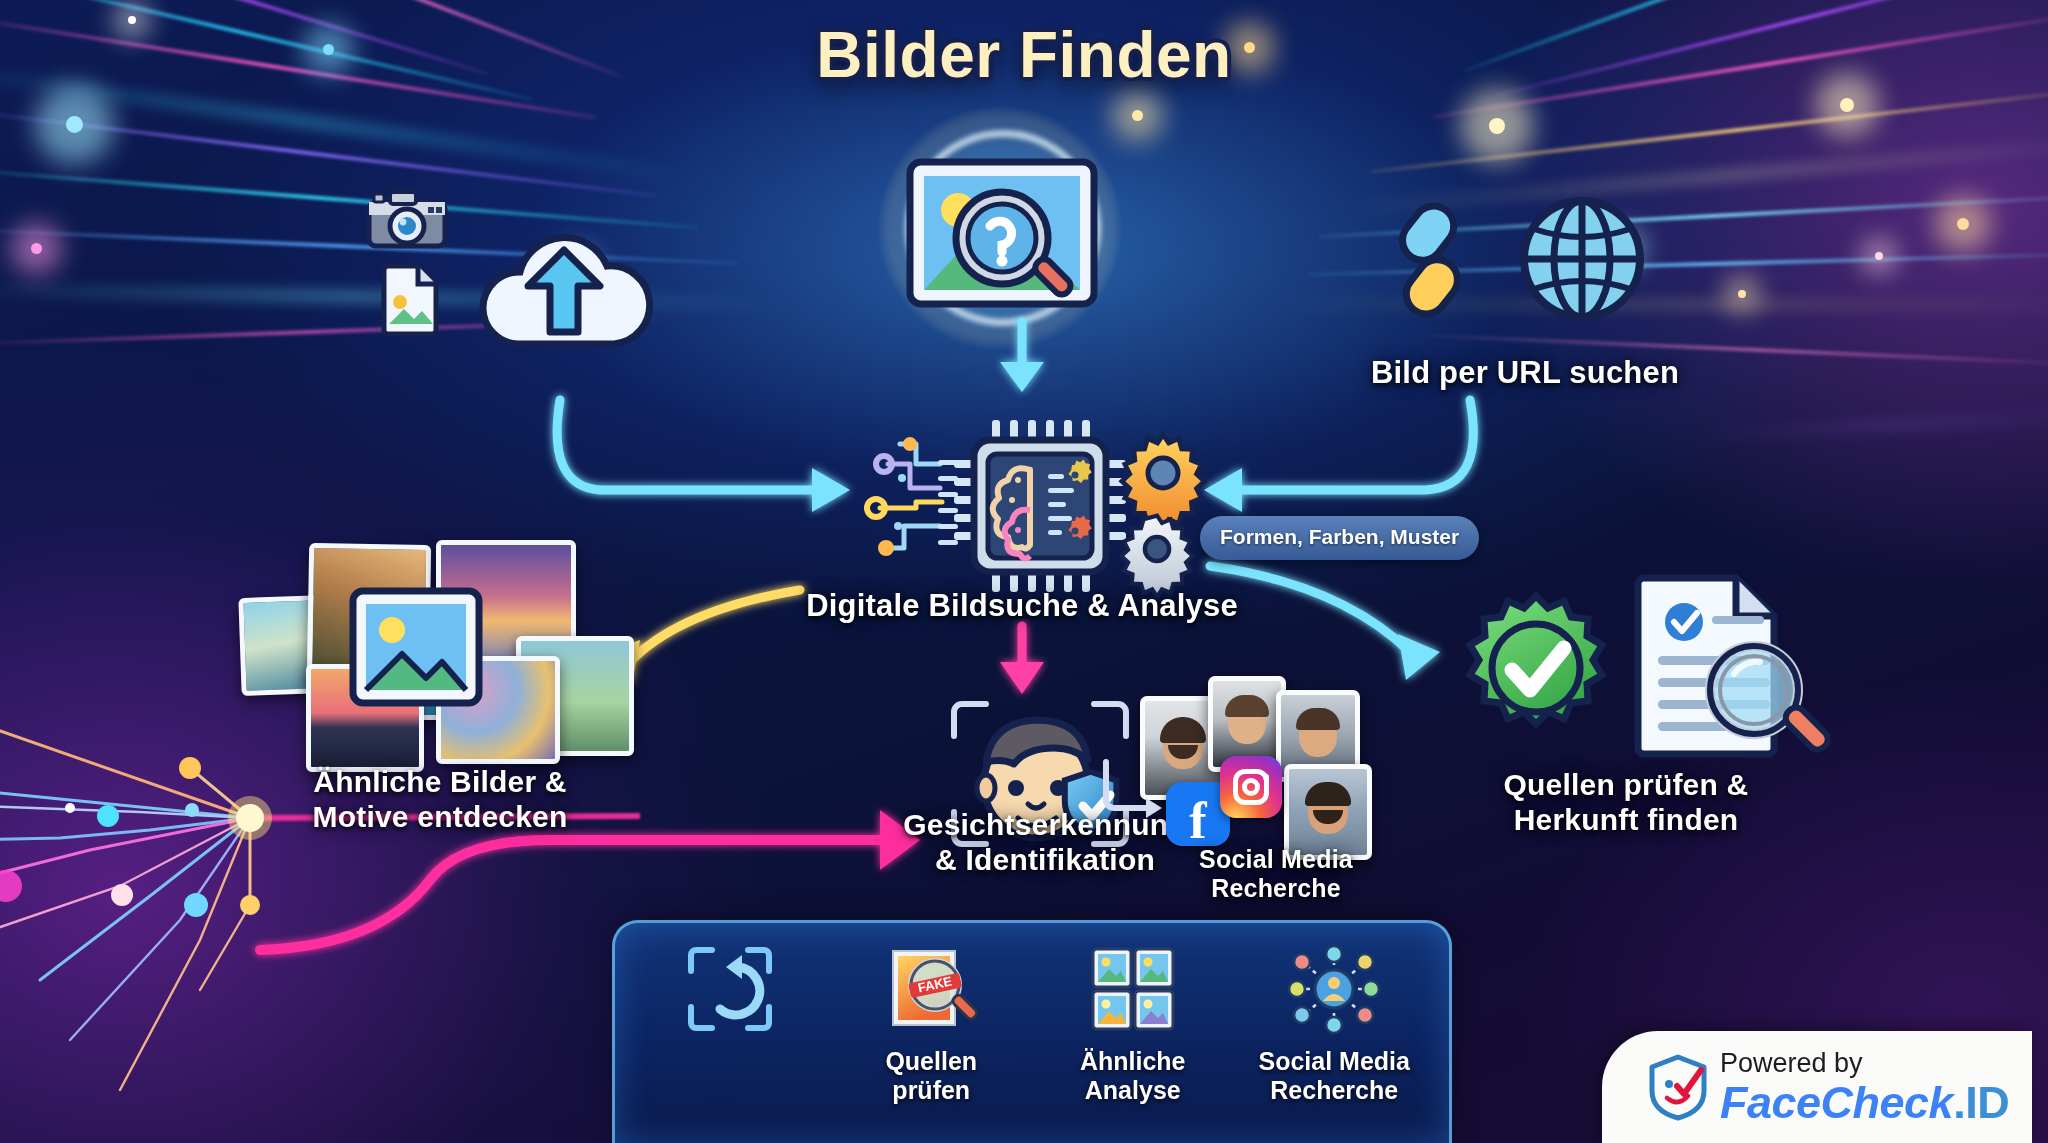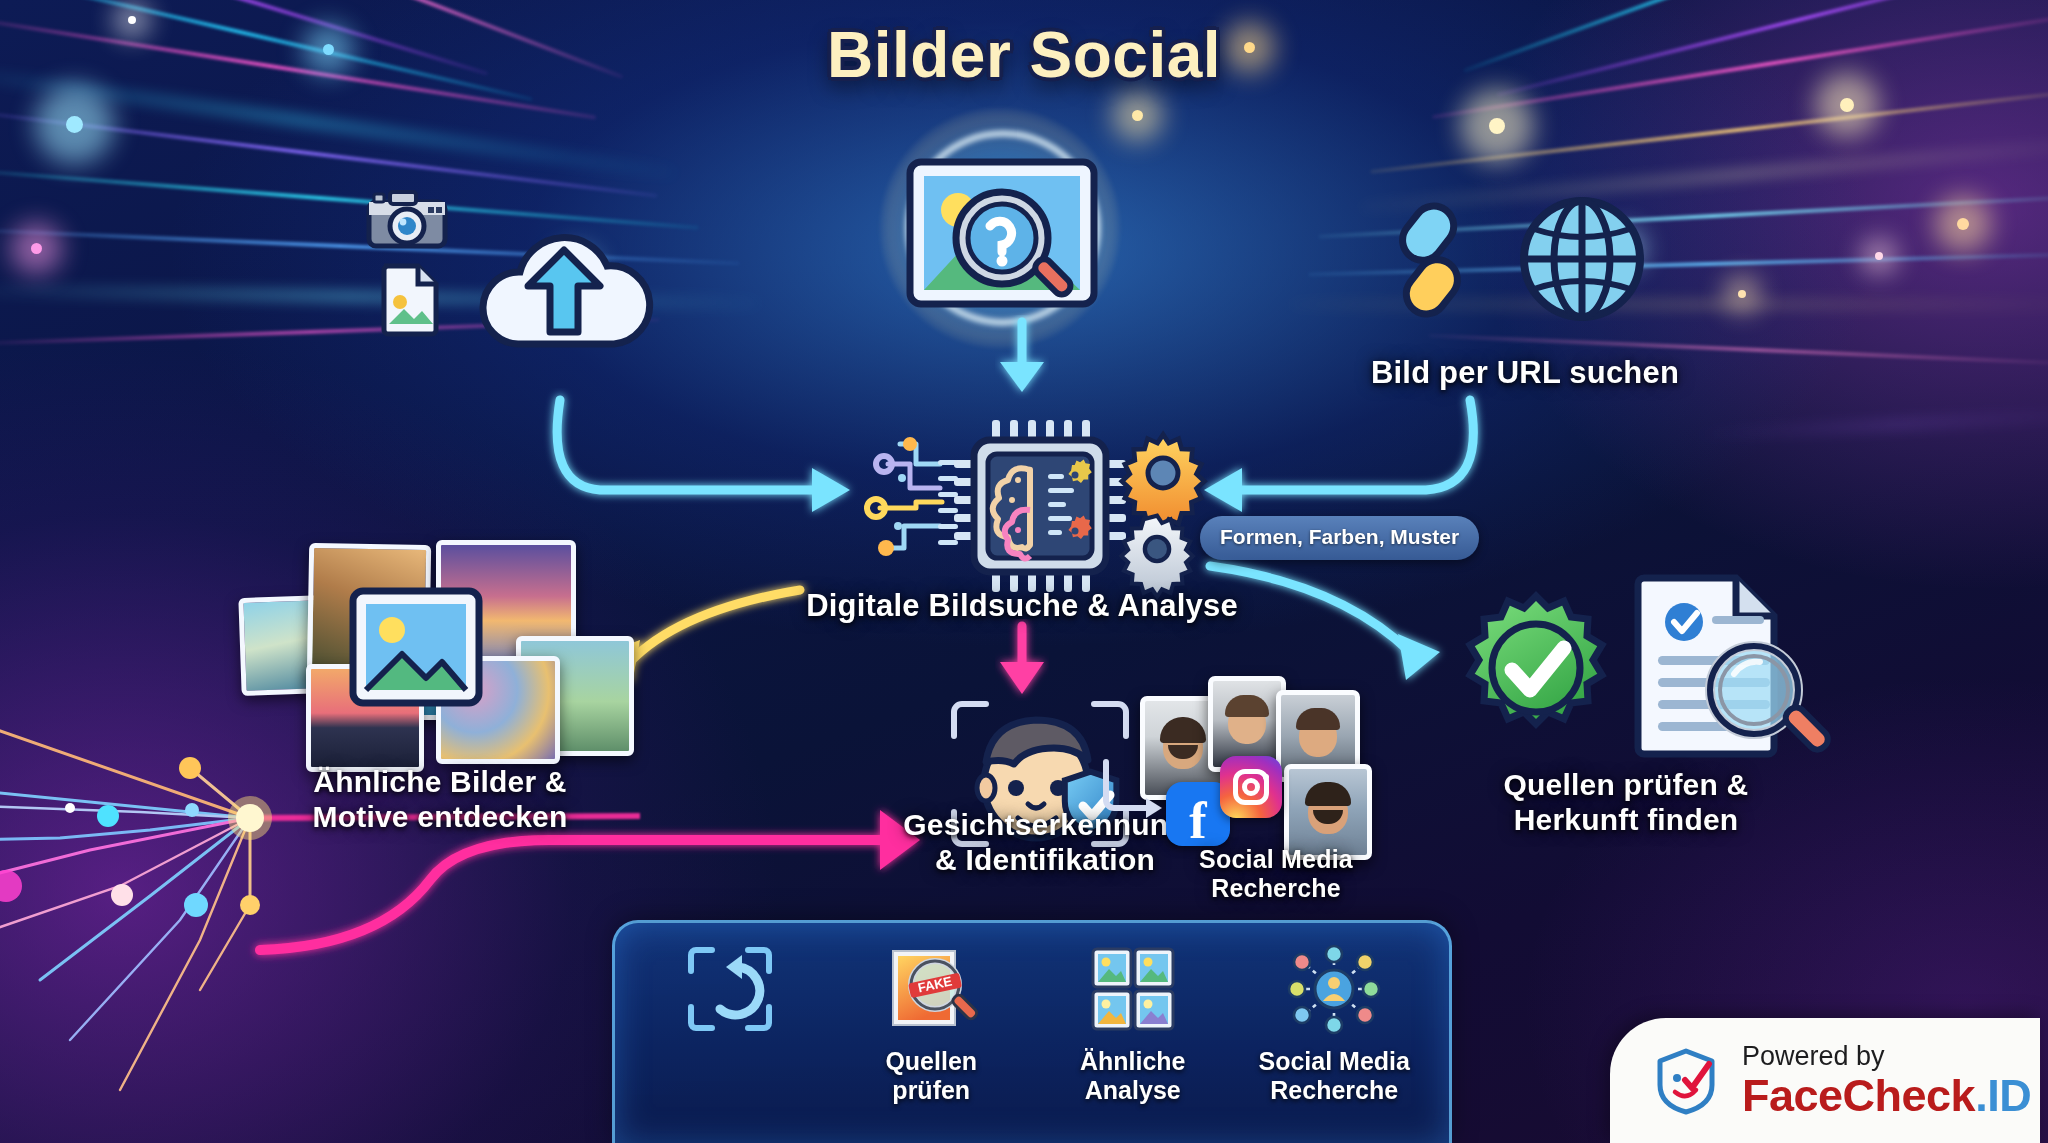--- a/index.html
+++ b/index.html
@@ -69,29 +69,29 @@
   }
   .feat{width:190px;display:flex;flex-direction:column;align-items:center;}
   .feat-icon{width:88px;height:88px;position:relative;margin-bottom:14px;}
   .feat-label{
     color:#fff;font-size:25px;font-weight:bold;text-align:center;line-height:1.16;
     text-shadow:0 2px 5px rgba(0,0,0,.85);white-space:pre-line;
   }
 
   
   #brand{
-    position:absolute;right:8px;bottom:0;width:430px;height:125px;
+    position:absolute;right:16px;bottom:0;width:430px;height:112px;
     background:#fbfbf9;border-top-left-radius:56px;
-    display:flex;align-items:center;gap:26px;padding:0 26px 0 46px;
+    display:flex;align-items:center;gap:12px;padding:0 26px 0 46px;
     box-shadow:-4px -4px 18px rgba(0,0,0,.35);
   }
   #brand-text{display:flex;flex-direction:column;line-height:1;}
   #powered{font-size:27px;color:#1d1d1f;font-weight:normal;margin-bottom:3px;}
   #brandname{font-size:45px;font-weight:bold;letter-spacing:-.5px;}
-  .fc{color:#b91c1c;}
+  .fc{color:#3b82f6;font-style:italic;}
   .id{color:#3b8fd4;}
 
   
   .photo{position:absolute;border:5px solid #f4f8ff;border-radius:6px;box-shadow:0 5px 14px rgba(0,0,0,.55);overflow:hidden;}
   .face{position:absolute;border:5px solid #fafcff;border-radius:7px;box-shadow:0 5px 14px rgba(0,0,0,.6);overflow:hidden;}
 
   svg{overflow:visible;}
 </style>
 </head>
 <body>
@@ -161,21 +161,21 @@
         <circle cx="70" cy="118" r="5" fill="#ffffff"></circle>
         <circle cx="6" cy="196" r="16" fill="#ff3fd0" opacity=".85"></circle>
         <circle cx="122" cy="205" r="11" fill="#ffe0e8"></circle>
         <circle cx="196" cy="215" r="12" fill="#6fd8ff"></circle>
       </g>
     </svg>
 
     <div class="streak soft" style="right:-60px;top:420px;width:420px;transform:rotate(-3deg);background:linear-gradient(270deg,rgba(150,90,255,0),rgba(170,110,255,.4),rgba(0,0,0,0));"></div>
   </div>
 
-  <div id="title">Bilder Social</div>
+  <div id="title">Bilder Finden</div>
 
   <div id="hero-halo"></div>
   <div id="hero-ring"></div>
   <svg class="ico" style="left:906px;top:158px;width:192px;height:150px;" viewBox="0 0 192 150">
     <rect x="4" y="4" width="184" height="142" rx="11" fill="#eef5ff" stroke="#14224d" stroke-width="7"></rect>
     <rect x="18" y="18" width="156" height="114" fill="#6fc0f2"></rect>
     <circle cx="52" cy="52" r="17" fill="#ffdf5e"></circle>
     <path d="M18 132 L66 80 L104 118 L132 92 L174 132 Z" fill="#55b97e"></path>
     <g transform="translate(96,80)">
       <circle cx="0" cy="0" r="46" fill="#cfd8e4" stroke="#14224d" stroke-width="7"></circle>

